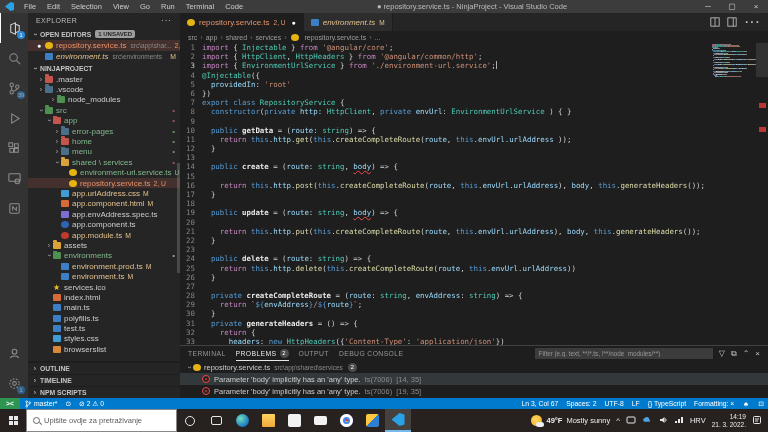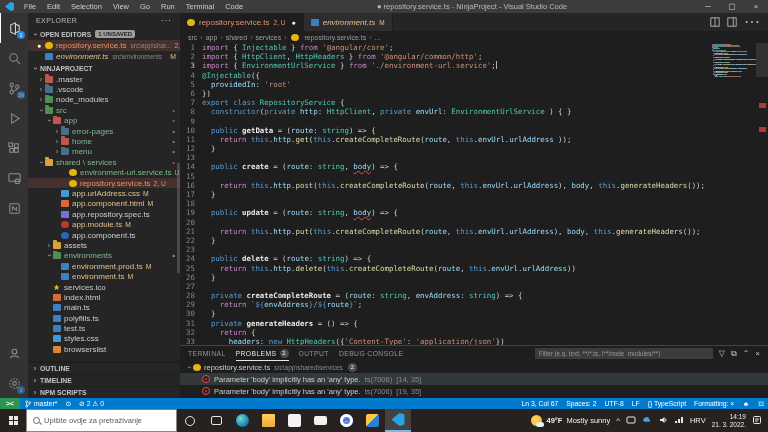--- a/index.html
+++ b/index.html
@@ -241,21 +241,21 @@
           <div class="trow" style="padding-left: 10px;">
             <span class="chev">›</span>
             <span class="ficon folder" style="background: rgb(196, 85, 77);"></span>
             <span class="c-default">.master</span>
           </div>
           <div class="trow" style="padding-left: 10px;">
             <span class="chev">›</span>
             <span class="ficon folder" style="background: rgb(74, 111, 138);"></span>
             <span class="c-default">.vscode</span>
           </div>
-          <div class="trow" style="padding-left: 10px;">
+          <div class="trow" style="padding-left: 22px;">
             <span class="chev">›</span>
             <span class="ficon folder" style="background: rgb(78, 143, 82);"></span>
             <span class="c-default">node_modules</span>
           </div>
           <div class="trow" style="padding-left: 10px;">
             <span class="chev exp">›</span>
             <span class="ficon folder" style="background: rgb(78, 143, 82);"></span>
             <span class="c-untracked">src</span>
             <span class="dot" style="color: rgb(168, 87, 81);">•</span>
           </div>
@@ -276,21 +276,21 @@
             <span class="ficon folder" style="background: rgb(196, 85, 77);"></span>
             <span class="c-untracked">home</span>
             <span class="dot" style="color: rgb(106, 154, 99);">•</span>
           </div>
           <div class="trow" style="padding-left: 26px;">
             <span class="chev">›</span>
             <span class="ficon folder" style="background: rgb(74, 111, 138);"></span>
             <span class="c-untracked">menu</span>
             <span class="dot" style="color: rgb(106, 154, 99);">•</span>
           </div>
-          <div class="trow" style="padding-left: 10px;">
+          <div class="trow" style="padding-left: 26px;">
             <span class="chev exp">›</span>
             <span class="ficon folder" style="background: rgb(217, 163, 58);"></span>
             <span class="c-untracked">shared \ services</span>
             <span class="dot" style="color: rgb(168, 87, 81);">•</span>
           </div>
           <div class="trow" style="padding-left: 34px;">
             <span class="chev"></span>
             <span class="ficon" style="background: rgb(229, 180, 19); border-radius: 50%;"></span>
             <span class="c-untracked">environment-url.service.ts</span>
             <span class="spacer"></span>
@@ -313,33 +313,33 @@
           <div class="trow" style="padding-left: 26px;">
             <span class="chev"></span>
             <span class="ficon" style="background: rgb(216, 106, 55);"></span>
             <span class="c-modified">app.component.html</span>
             <span class="spacer"></span>
             <span class="gitbadge c-modified">M</span>
           </div>
           <div class="trow" style="padding-left: 26px;">
             <span class="chev"></span>
             <span class="ficon" style="background: rgb(122, 111, 208);"></span>
-            <span class="c-default">app.repository.spec.ts</span>
+            <span class="c-default">app.envAddress.spec.ts</span>
+          </div>
+          <div class="trow" style="padding-left: 26px;">
+            <span class="chev"></span>
+            <span class="ficon" style="background: rgb(47, 100, 181); border-radius: 50%;"></span>
+            <span class="c-default">app.component.ts</span>
           </div>
           <div class="trow" style="padding-left: 26px;">
             <span class="chev"></span>
             <span class="ficon" style="background: rgb(192, 57, 43); border-radius: 50%;"></span>
             <span class="c-modified">app.module.ts</span>
             <span class="spacer"></span>
             <span class="gitbadge c-modified">M</span>
-          </div>
-          <div class="trow" style="padding-left: 26px;">
-            <span class="chev"></span>
-            <span class="ficon" style="background: rgb(47, 100, 181); border-radius: 50%;"></span>
-            <span class="c-default">app.component.ts</span>
           </div>
           <div class="trow" style="padding-left: 18px;">
             <span class="chev">›</span>
             <span class="ficon folder" style="background: rgb(217, 163, 58);"></span>
             <span class="c-default">assets</span>
           </div>
           <div class="trow" style="padding-left: 18px;">
             <span class="chev exp">›</span>
             <span class="ficon folder" style="background: rgb(78, 143, 82);"></span>
             <span class="c-untracked">environments</span>

